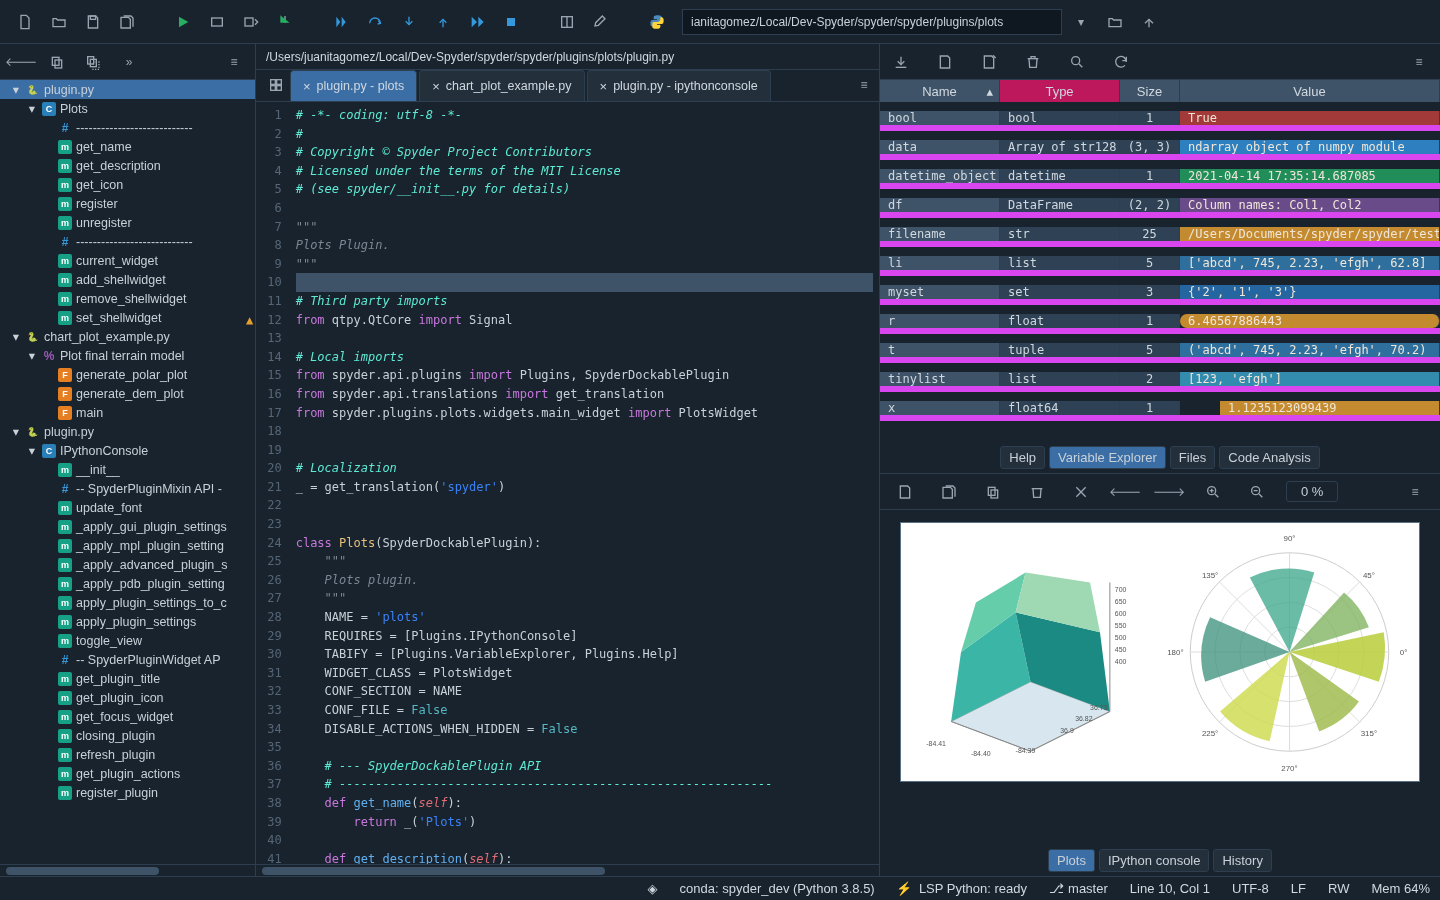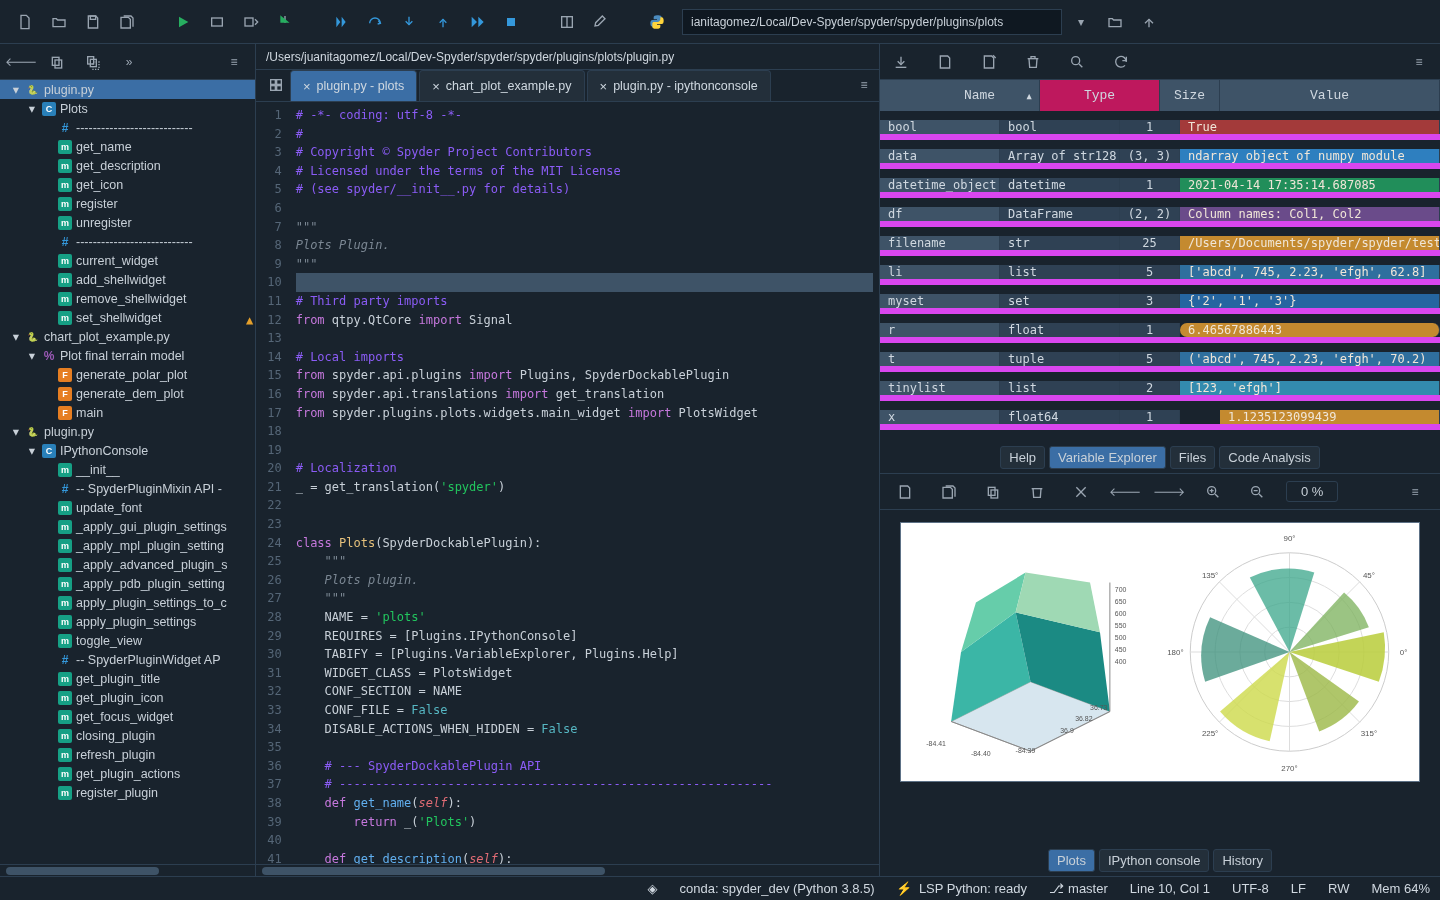--- a/index.html
+++ b/index.html
@@ -147,22 +147,22 @@
 }
 .gutter .warn::before {
   content:"▲"; color:#e5a02b; position:absolute; margin-left:-14px;
 }
 .code {
   flex:1;
   padding: 4px 6px;
   white-space: pre;
   overflow: hidden;
 }
-.code .c { color: #8b5cf6; }
-.code .s { color: #22c55e; }
+.code .c { color: #5eead4; font-style: italic; }
+.code .s { color: #3b82f6; }
 .code .k { color: #c678dd; }
 .code .fn { color: #61afef; }
 .code .cl { color: #e5c07b; }
 .code .b { color: #56b6c2; }
 .code .sf { color: #e06c75; font-style: italic; }
 .code .doc { color: #7b8793; font-style: italic; }
 .code .num10 { background: #3e5367; display: inline-block; width: 100%; }
 
 
 .right {
@@ -185,24 +185,23 @@
 }
 .ve-table {
   flex:1;
   overflow:hidden;
   font-family: "Menlo","Consolas",monospace;
   font-size: 12px;
 }
 .ve-head {
   display:flex;
   background: #3e5367;
-  height: 31px;
-  font-family: Liberation Mono, monospace;
+  height: 22px;
+  font-family: Liberation Sans, sans-serif;
   font-size: 13px;
-  padding-left: 40px;
 }
 .ve-head > div { display:flex; align-items:center; justify-content:center; border-right: 1px solid #2c3e50; }
 .ve-row { display:flex; height: 29px; border-bottom:6px solid #d946ef;align-items:flex-end;}
 .ve-row > div { display:flex; align-items:center; padding: 0 8px; border-right:1px solid #2c3e50; overflow:hidden; white-space:nowrap; }
 .ve-name { width: 120px; background:#3e5367; color:#d0d8e0; justify-content:center; }
 .ve-row .ve-name { justify-content:flex-start; text-align:left;}
 .ve-type { width: 120px; background:#be185d; color:#d0d8e0; }
 .ve-size { width: 60px; background:#3e5367; color:#d0d8e0; justify-content:center;}
 .ve-row .ve-type, .ve-row .ve-size { background:#2f4154; }
 .ve-row .ve-type { justify-content:flex-start; }

